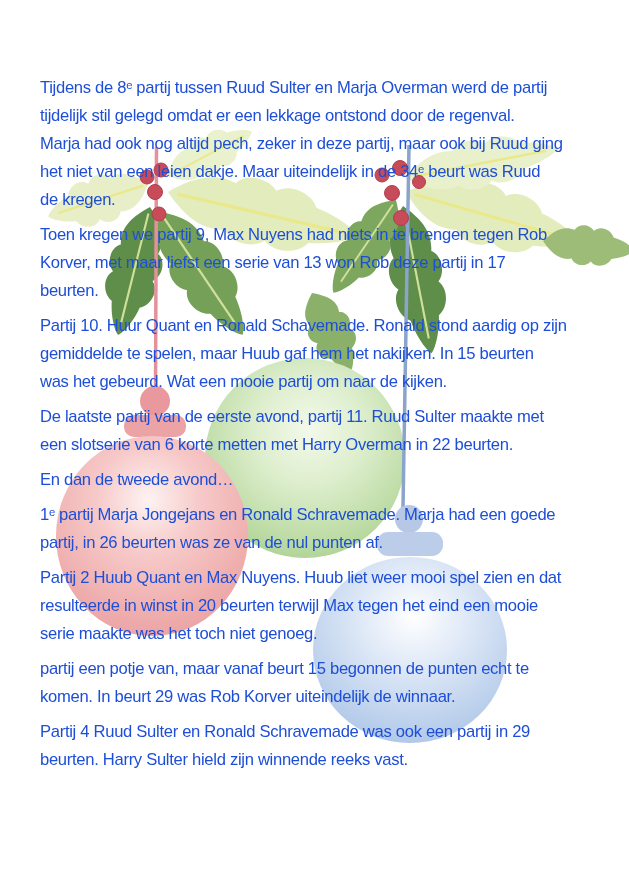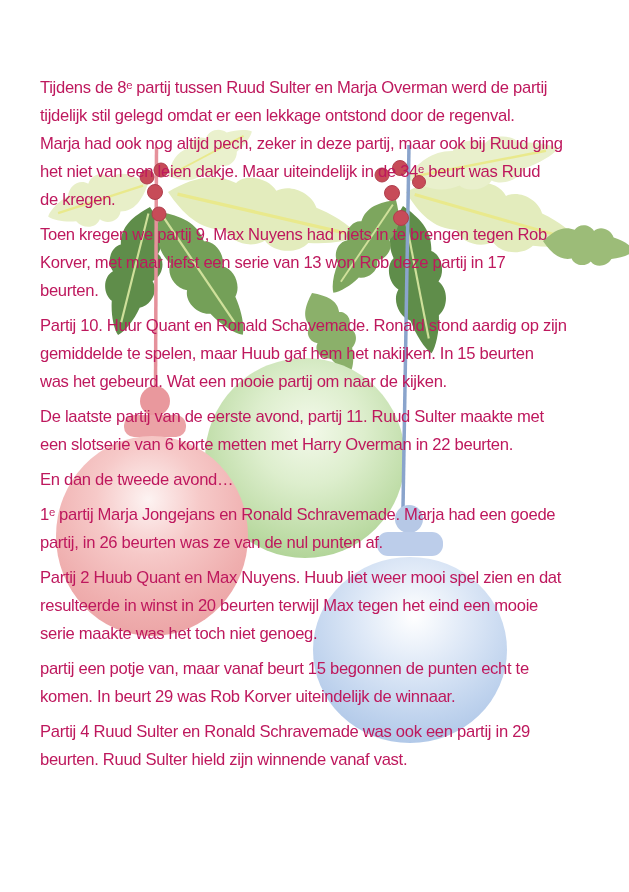--- a/index.html
+++ b/index.html
@@ -7,21 +7,21 @@
     width:629px;height:892px;
     background:#ffffff;
     position:relative;
     overflow:hidden;
     font-family:"Liberation Sans", sans-serif;
   }
   .page{position:absolute;inset:0;background:#ffffff;}
   .deco{position:absolute;left:0;top:0;pointer-events:none;}
   .doc{
     position:absolute;left:40px;top:74px;width:560px;
-    color:#be185d;
+    color:#1d4ed8;
   }
   .para{margin:0 0 7px 0;}
   .line{
     font-size:16.6px;
     line-height:28px;
     letter-spacing:-0.3px;
     white-space:nowrap;
   }
 </style>
 </head>
@@ -164,17 +164,17 @@
         <div class="line">Partij 2 Huub Quant en Max Nuyens. Huub liet weer mooi spel zien en dat</div>
         <div class="line">resulteerde in winst in 20 beurten terwijl Max tegen het eind een mooie</div>
         <div class="line">serie maakte was het toch niet genoeg.</div>
       </div>
       <div class="para">
         <div class="line">partij een potje van, maar vanaf beurt 15 begonnen de punten echt te</div>
         <div class="line">komen. In beurt 29 was Rob Korver uiteindelijk de winnaar.</div>
       </div>
       <div class="para">
         <div class="line">Partij 4 Ruud Sulter en Ronald Schravemade was ook een partij in 29</div>
-        <div class="line">beurten. Ruud Sulter hield zijn winnende vanaf vast.</div>
+        <div class="line">beurten. Harry Sulter hield zijn winnende reeks vast.</div>
       </div>
     </div>
 
 </div>
 
 </body></html>

